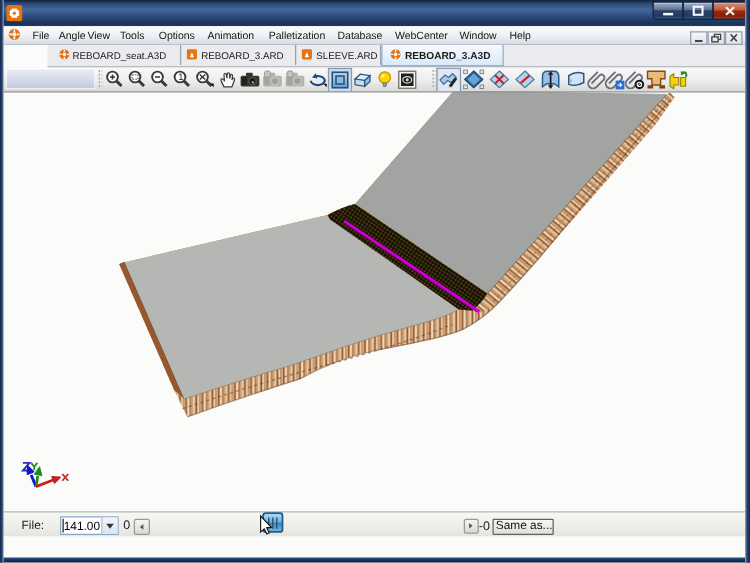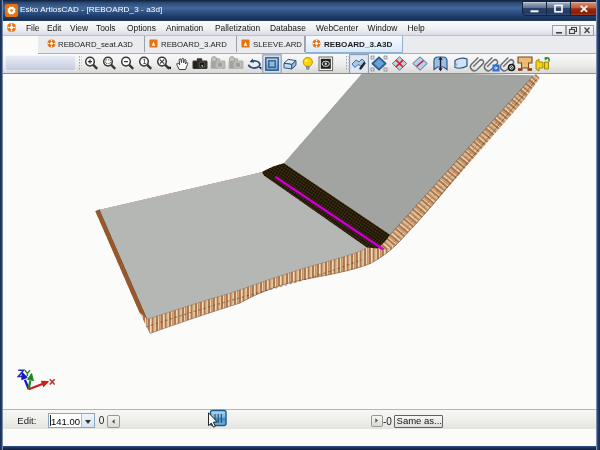--- a/index.html
+++ b/index.html
@@ -156,21 +156,20 @@
         <rect x="5.9" y="0.8" width="1.2" height="2.2"></rect>
           <rect x="5.9" y="10" width="1.2" height="2.2"></rect>
         <rect x="0.8" y="5.9" width="2.2" height="1.2"></rect>
           <rect x="10" y="5.9" width="2.2" height="1.2"></rect>
         <rect x="5.9" y="0.8" width="1.2" height="2.2" transform="rotate(45 6.5 6.5)"></rect>
         <rect x="5.9" y="10" width="1.2" height="2.2" transform="rotate(45 6.5 6.5)"></rect>
         <rect x="0.8" y="5.9" width="2.2" height="1.2" transform="rotate(45 6.5 6.5)"></rect>
         <rect x="10" y="5.9" width="2.2" height="1.2" transform="rotate(45 6.5 6.5)"></rect>
         </g>
     </svg>
-    <div id="ttext">Esko ArtiosCAD - [REBOARD_3 - a3d]</div>
     <div id="winbtns" style="width:75px;">
       <div class="wbtn" id="wmin">
           <svg width="23" height="14" viewBox="0 0 23 14">
             <rect x="7.5" y="8.3" width="8" height="2" fill="#f4f6f8"></rect>
           </svg>
         </div>
       <div class="wbtn" id="wmax">
           <svg width="23" height="14" viewBox="0 0 23 14">
             <rect x="8" y="3.4" width="7" height="6.4" fill="none" stroke="#f4f6f8" stroke-width="1.7"></rect>
           </svg>
@@ -188,21 +187,21 @@
         <circle cx="6.5" cy="6.5" r="5.3" fill="#e8720e"></circle>
         <circle cx="6.5" cy="6.5" r="2" fill="#fff"></circle>
         <g stroke="#fff" stroke-width="1.6">
           <line x1="6.5" y1="1.8" x2="6.5" y2="4.2"></line>
           <line x1="6.5" y1="8.8" x2="6.5" y2="11.2"></line>
           <line x1="1.8" y1="6.5" x2="4.2" y2="6.5"></line>
           <line x1="8.8" y1="6.5" x2="11.2" y2="6.5"></line>
         </g>
       </svg>
     <div class="mitem" style="left:24px">File</div>
-    <div class="mitem" style="left:45px">Edit</div>
+    <div class="mitem" style="left:45px">Angle</div>
     <div class="mitem" style="left:68px">View</div>
     <div class="mitem" style="left:94px">Tools</div>
     <div class="mitem" style="left:125px">Options</div>
     <div class="mitem" style="left:164px">Animation</div>
     <div class="mitem" style="left:213px">Palletization</div>
     <div class="mitem" style="left:268px">Database</div>
     <div class="mitem" style="left:314px">WebCenter</div>
     <div class="mitem" style="left:365.5px">Window</div>
     <div class="mitem" style="left:405.5px">Help</div>
     <div id="mdibtns" style="width:42px;height:10px;">
@@ -421,21 +420,21 @@
     <g transform="translate(535,56)">
           <path d="M1,5 L4,3 L4,6 L8,6 L8,12 L4,12 L4,15 L1,13 Z" fill="#f2d312" stroke="#96800a" stroke-width="0.9"></path>
       <path d="M9.5,6 L13.5,6 L13.5,13 L9.5,13 Z" fill="#f2d312" stroke="#96800a" stroke-width="0.9"></path>
       <path d="M13.8,5.5 Q15,1.5 11,1.8" fill="none" stroke="#2a8a2a" stroke-width="1.6"></path>
       <path d="M9.6,0.8 L13,2.6 L9.8,4.4 Z" fill="#2a8a2a"></path>
         </g>
   </svg>
   </div>
 
   <div id="anglebar">
-    <div id="anglbl">Edit:</div>
+    <div id="anglbl">File:</div>
     <div id="combo">
         <div style="position:absolute;left:1px;top:1px;width:1px;height:10.5px;background:#222;"></div>
         <div id="combotext">141.00</div>
       <div id="comboarr"><svg width="12" height="13">
             <path d="M3 5 L9 5 L6 9 Z" fill="#333"></path>
           </svg></div>
     </div>
     <div id="zerolbl">0</div>
     <div class="abtn" style="left:104.7px;top:5.3px;width:11px;height:11px;">
         <svg width="11" height="11">

